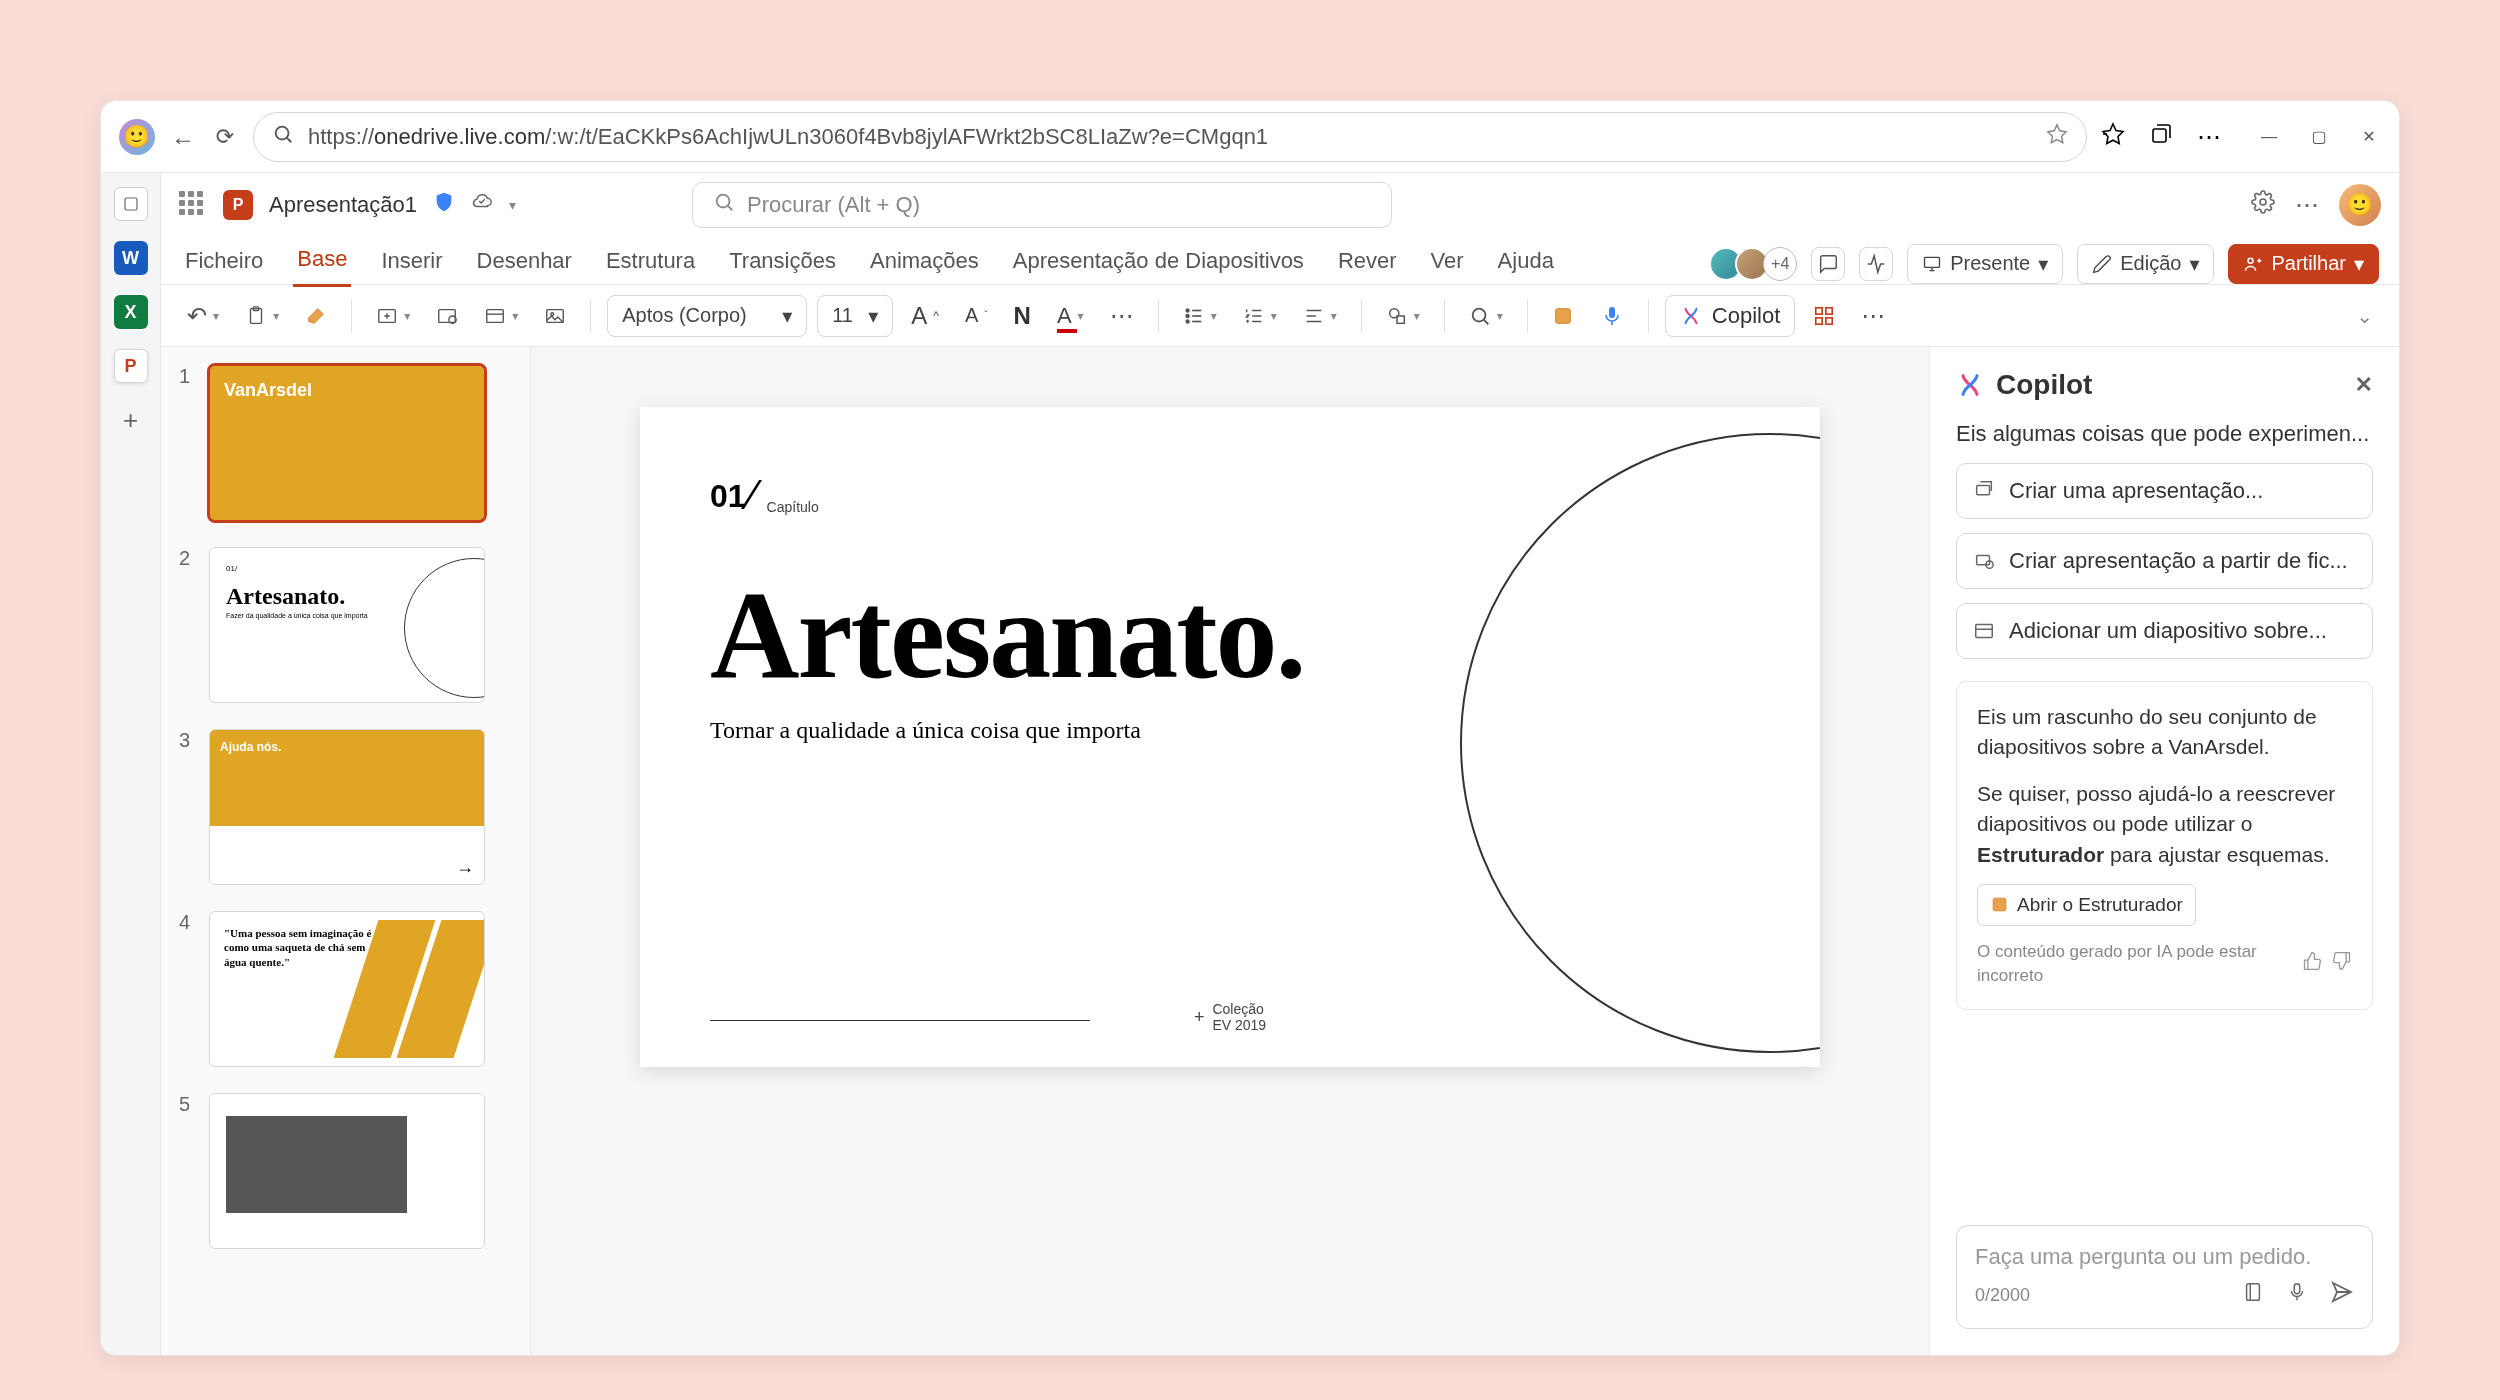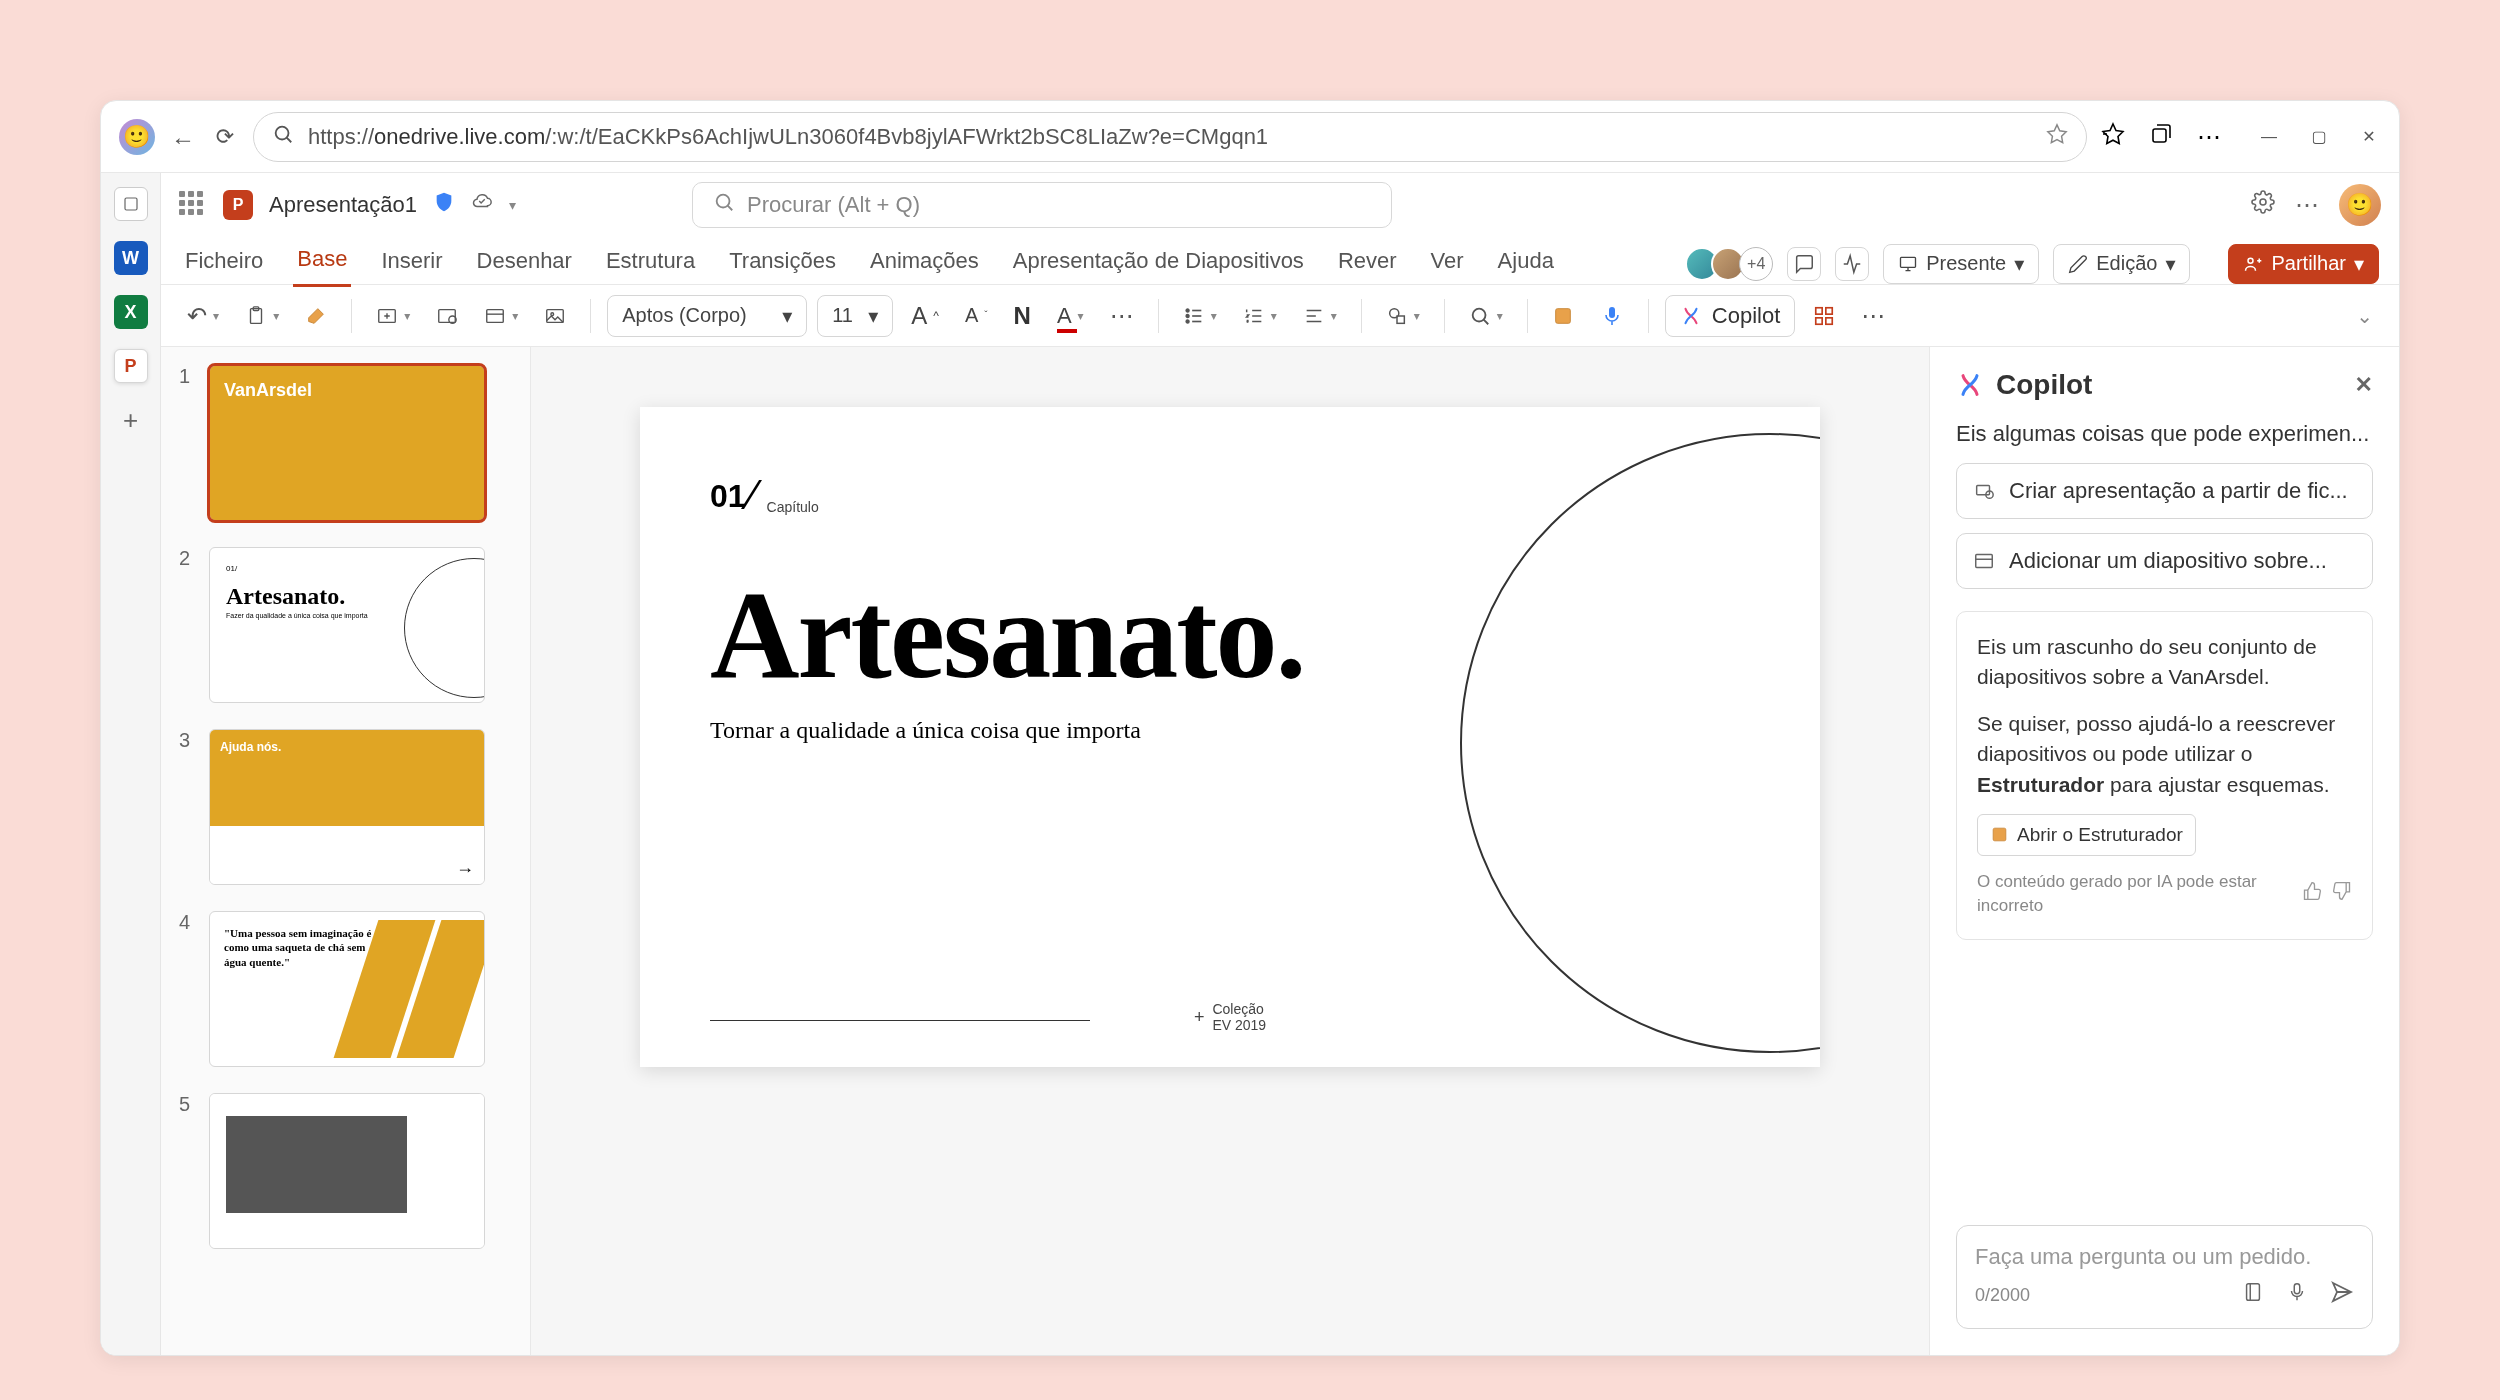--- a/index.html
+++ b/index.html
@@ -35,21 +35,21 @@
 .shield { color:#3b82f6; }
 .search-box { display:flex; align-items:center; gap:12px; background:#fff; border:1px solid #d8d8d8; border-radius:10px; padding:10px 20px; width:700px; height:46px; font-size:22px; color:#888; margin-left:160px; }
 .title-right { margin-left:auto; display:flex; align-items:center; gap:20px; }
 
 
 .ribbon-tabs { display:flex; align-items:center; padding:6px 20px 0; gap:26px; font-size:22px; color:#555; height:48px; border-bottom:1px solid #e8e8e8; }
 .ribbon-tabs .tab { padding:6px 4px 12px; cursor:pointer; }
 .ribbon-tabs .active { color:#b83912; border-bottom:3px solid #c43e1c; font-weight:500; }
 .ribbon-right { margin-left:auto; display:flex; align-items:center; gap:14px; }
 .pill { display:flex; align-items:center; gap:8px; border:1px solid #d6d6d6; border-radius:8px; padding:6px 14px; font-size:20px; color:#444; background:#fff; cursor:pointer; height:40px; }
-.pill.share { background:#c43e1c; color:#fff; border-color:#c43e1c;margin-left:24px; }
+.pill.share { background:#c43e1c; color:#fff; border-color:#c43e1c; }
 .collab { display:flex; align-items:center; }
 .collab-ava { width:34px; height:34px; border-radius:50%; border:2px solid #fff; margin-left:-8px; }
 .collab-more { width:34px; height:34px; border-radius:50%; border:1px solid #bbb; background:#fff; display:flex; align-items:center; justify-content:center; font-size:16px; color:#666; margin-left:-6px; }
 .tiny-btn { width:34px; height:34px; display:flex; align-items:center; justify-content:center; border:1px solid #d6d6d6; border-radius:8px; color:#555; cursor:pointer; }
 
 
 .toolbar { display:flex; align-items:center; padding:8px 18px; gap:10px; height:62px; border-bottom:1px solid #e8e8e8; }
 .tbtn { display:flex; align-items:center; gap:6px; padding:6px 8px; border-radius:6px; color:#555; cursor:pointer; font-size:20px; height:42px; }
 .tbtn .chev { font-size:12px; color:#888; }
 .sep { width:1px; height:34px; background:#e0e0e0; margin:0 6px; }
@@ -473,20 +473,27 @@
                 <path d="M18 4c-2 8-10 8-12 16" stroke="#3b82f6" stroke-width="2.6" stroke-linecap="round"></path>
               </svg>
             <span>Copilot</span>
             <span class="cp-close icon22">✕</span>
           </div>
           <div class="cp-intro">Eis algumas coisas que pode experimen...</div>
           <div class="cp-sugs">
             <div class="cp-sug">
               <svg viewBox="0 0 24 24" width="22" height="22" fill="none" stroke="#666" stroke-width="1.6">
                   <rect x="4" y="6" width="14" height="10" rx="1"></rect>
+                  <path d="M8 2h12v10"></path>
+                </svg>
+              <span class="txt">Criar uma apresentação...</span>
+            </div>
+            <div class="cp-sug">
+              <svg viewBox="0 0 24 24" width="22" height="22" fill="none" stroke="#666" stroke-width="1.6">
+                  <rect x="4" y="6" width="14" height="10" rx="1"></rect>
                   <circle cx="18" cy="16" r="4"></circle>
                 </svg>
               <span class="txt">Criar apresentação a partir de fic...</span>
             </div>
             <div class="cp-sug">
               <svg viewBox="0 0 24 24" width="22" height="22" fill="none" stroke="#666" stroke-width="1.6">
                   <rect x="3" y="5" width="18" height="14" rx="1"></rect>
                   <path d="M3 10h18"></path>
                 </svg>
               <span class="txt">Adicionar um diapositivo sobre...</span>

